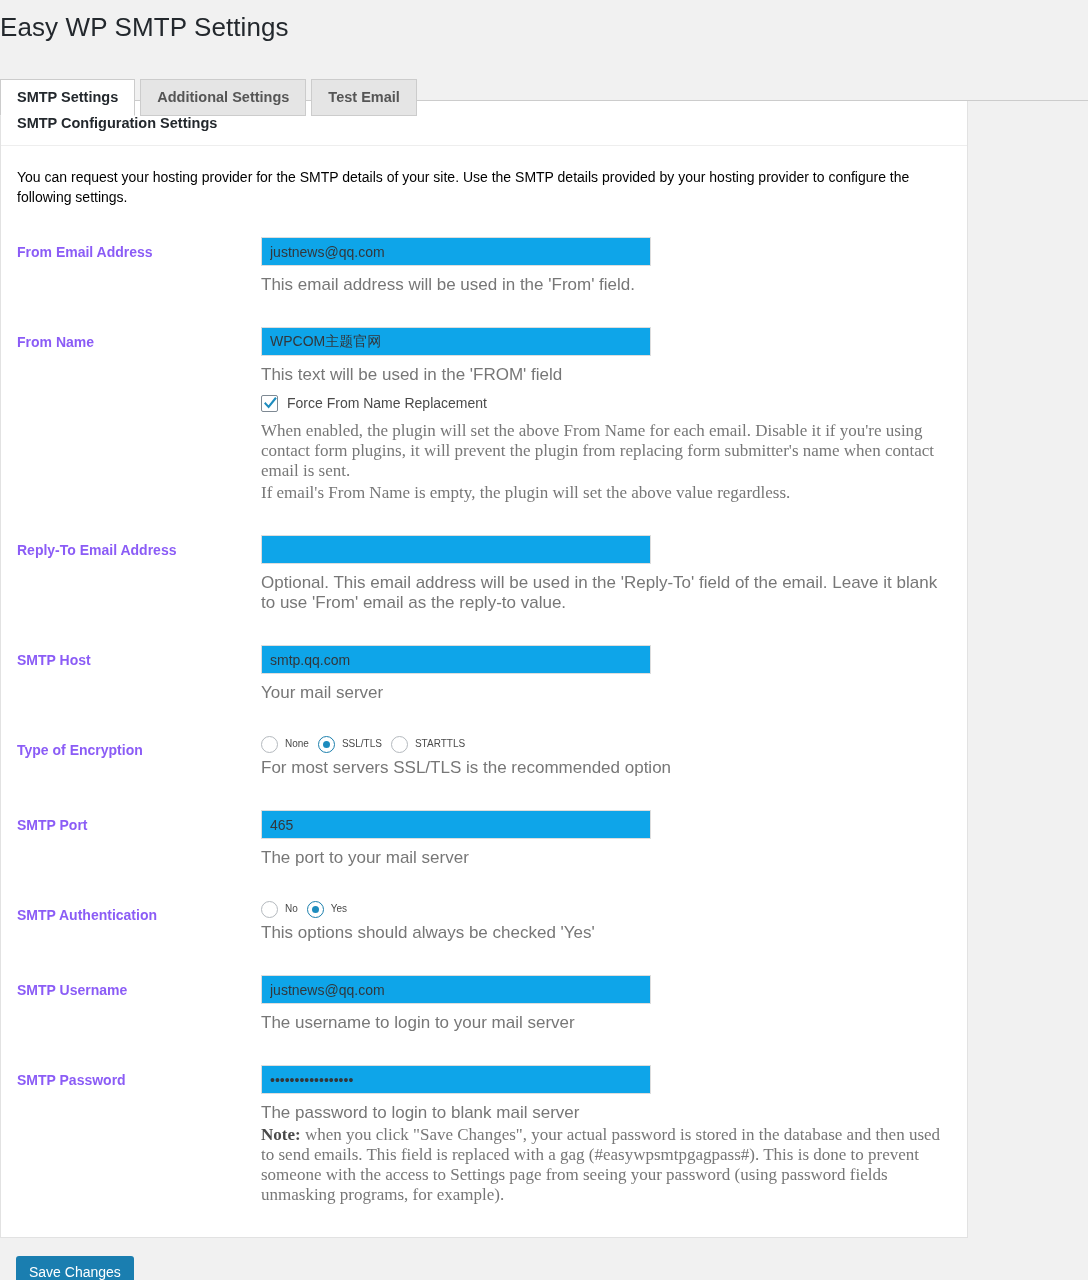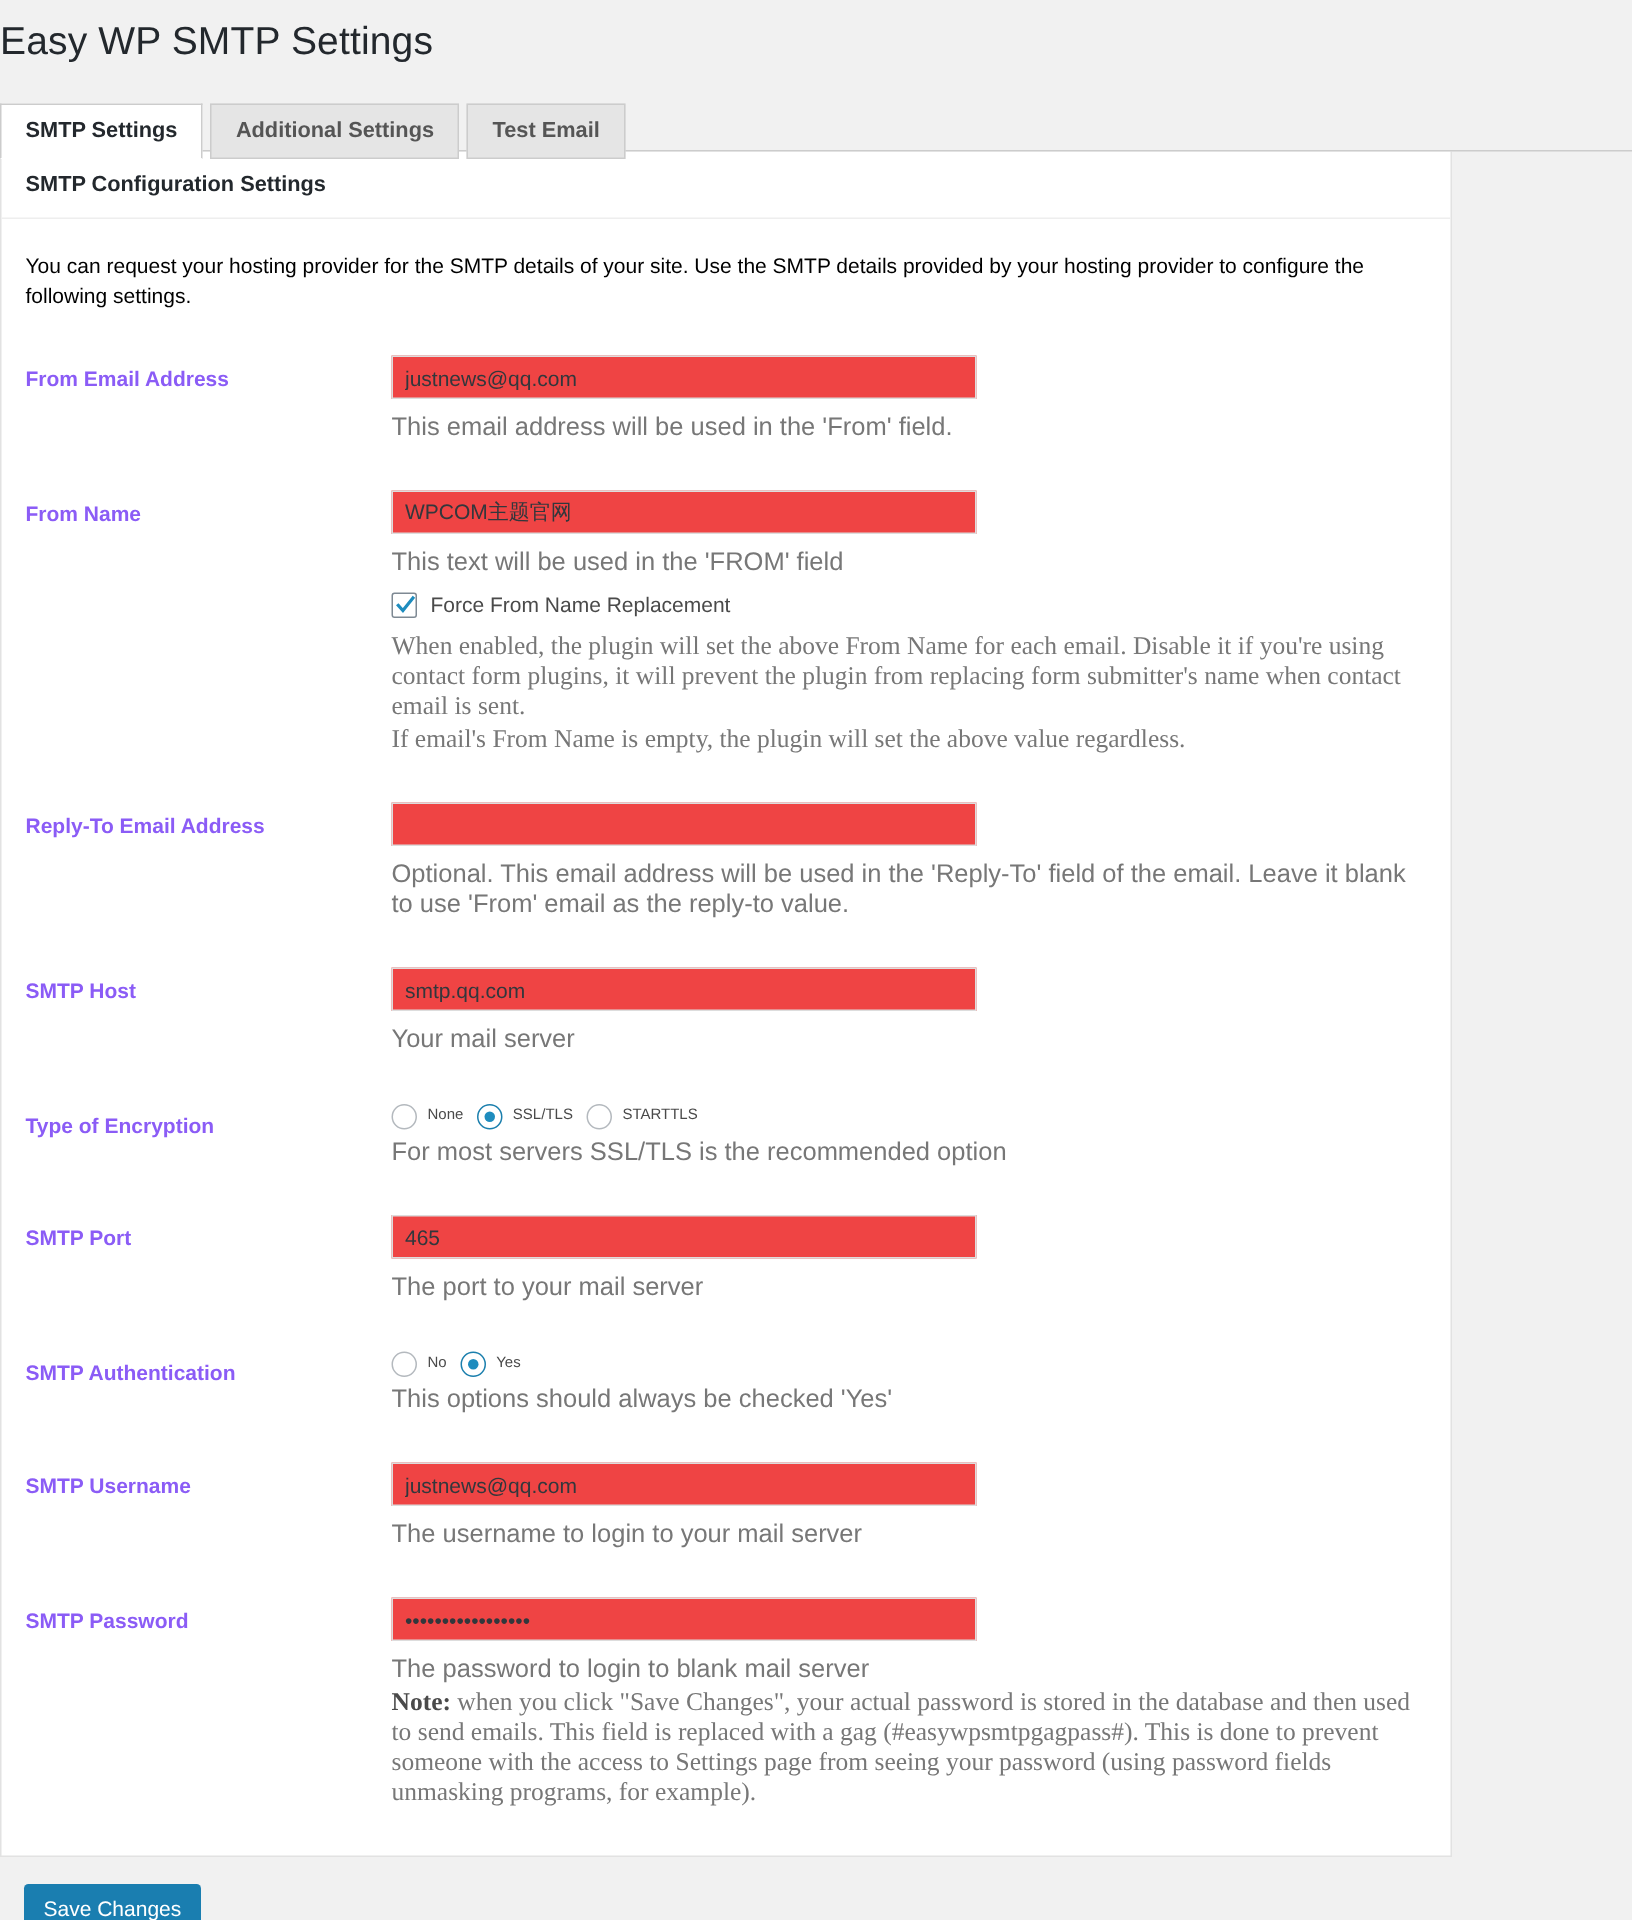--- a/index.html
+++ b/index.html
@@ -28,21 +28,21 @@
     position: relative;
     margin-top: 20px;
     height: 37px;
     border-bottom: 1px solid #ccc;
     padding-left: 0px;
     white-space: nowrap;
   }
   .tab {
     display: inline-block;
     position: relative;
-    top: 5px;
+    top: 15px;
     height: 37px;
     line-height: 35px;
     padding: 0 16px;
     font-size: 14.5px;
     font-weight: 600;
     color: #555;
     background: #e5e5e5;
     border: 1px solid #ccc;
     border-bottom: 1px solid #ccc;
     margin-right: 5px;
@@ -97,21 +97,21 @@
   .form-table td {
     padding: 16px 0 16px 0;
     font-size: 14px;
     color: #4a4a4a;
   }
 
   .text-input {
     width: 390px;
     height: 29px;
     border: 1px solid #dddddd;
-    background: #ef4444;
+    background: #0ea5e9;
     font-size: 14px;
     color: #32373c;
     padding: 3px 8px;
     font-family: "Liberation Sans", sans-serif;
     outline: none;
     display: block;
     line-height: 21px;
   }
   .hint {
     font-size: 17px;

